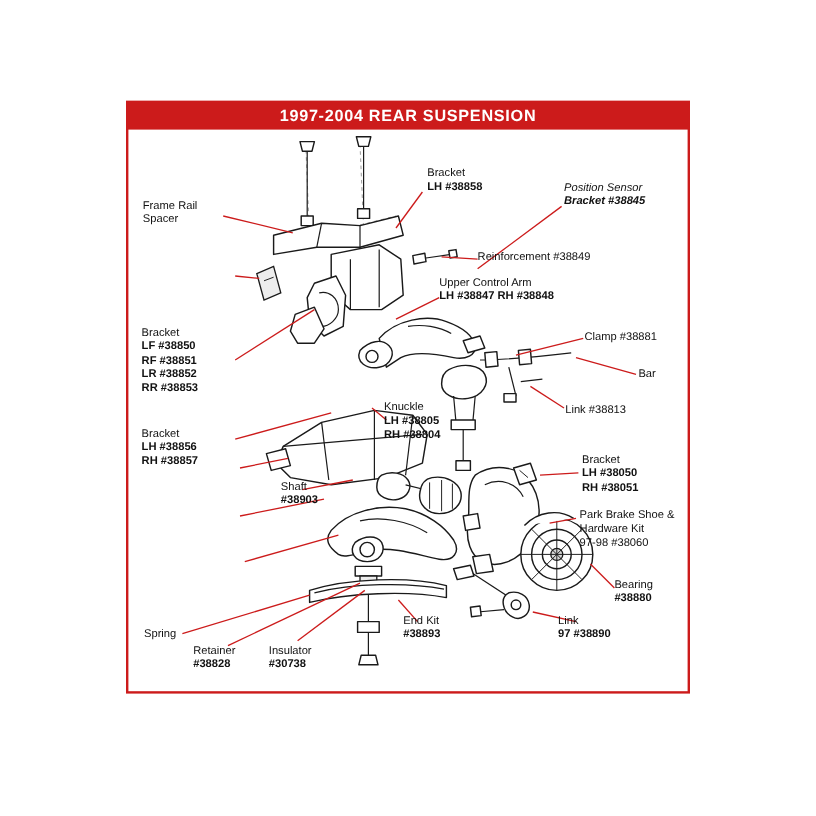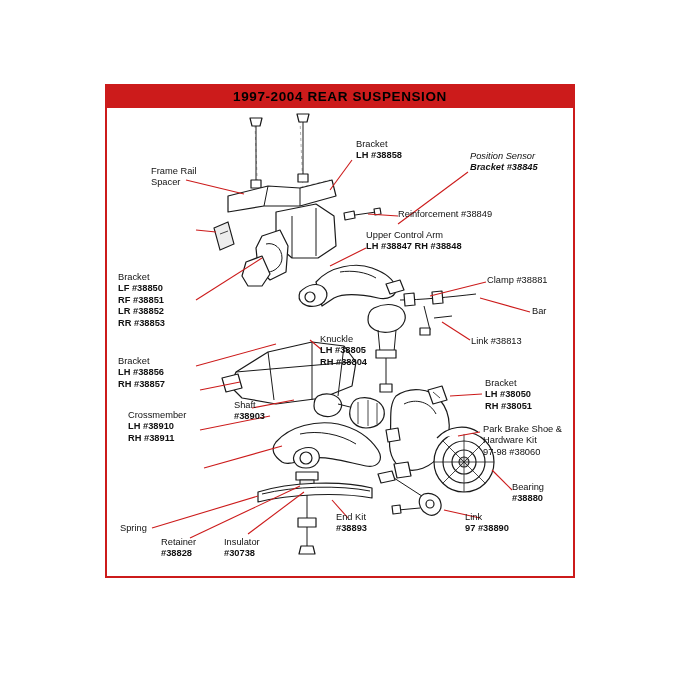--- a/index.html
+++ b/index.html
@@ -25,21 +25,21 @@
     background: #ffffff;
     box-sizing: border-box;
   }
   #title-bar {
     position: absolute;
     left: 105px;
     top: 84px;
     width: 470px;
     height: 24px;
     background: #cc1b1b;
-    color: #000000;
+    color: #ffffff;
     font-size: 13.5px;
     font-weight: bold;
     letter-spacing: 0.6px;
     display: flex;
     align-items: center;
     justify-content: center;
     box-sizing: border-box;
   }
   .lbl {
     position: absolute;
@@ -264,21 +264,21 @@
       <path class="leader" d="M152 528 L258 496"></path>
       <path class="leader" d="M190 538 L300 486"></path>
       <path class="leader" d="M248 534 L304 492"></path>
       <path class="leader" d="M348 518 L332 500"></path>
       <path class="leader" d="M480 518 L444 510"></path>
       <path class="leader" d="M322 350 L310 340"></path>
       <path class="leader" d="M252 408 L294 400"></path>
     </g>
   </svg>
 
-  <div class="lbl" style="left:119px; top:166px;margin-left:32px;">
+  <div class="lbl" style="left:119px; top:166px;">
     <div>Frame Rail</div>
     <div>Spacer</div>
   </div>
 
   <div class="lbl" style="left:356px; top:139px;">
     <div>Bracket</div>
     <div class="b">LH #38858</div>
   </div>
 
   <div class="lbl" style="left:470px; top:151px;font-style:italic;">
@@ -332,25 +332,20 @@
     <div>Bracket</div>
     <div class="b">LH #38050</div>
     <div class="b">RH #38051</div>
   </div>
 
   <div class="lbl" style="left:234px; top:400px;">
     <div>Shaft</div>
     <div class="b">#38903</div>
   </div>
 
-  <div class="lbl" style="left:128px; top:410px;">
-    <div>Crossmember</div>
-    <div class="b">LH #38910</div>
-    <div class="b">RH #38911</div>
-  </div>
 
   <div class="lbl" style="left:483px; top:424px;">
     <div>Park Brake Shoe &amp;</div>
     <div>Hardware Kit</div>
     <div>97-98 #38060</div>
   </div>
 
 
   <div class="lbl" style="left:512px; top:482px;">
     <div>Bearing</div>

